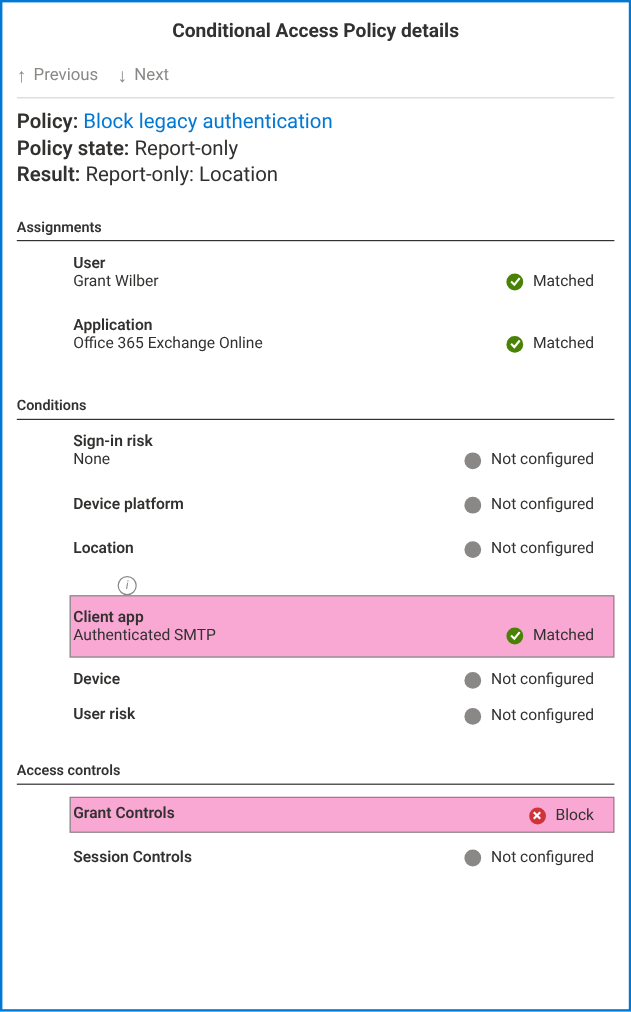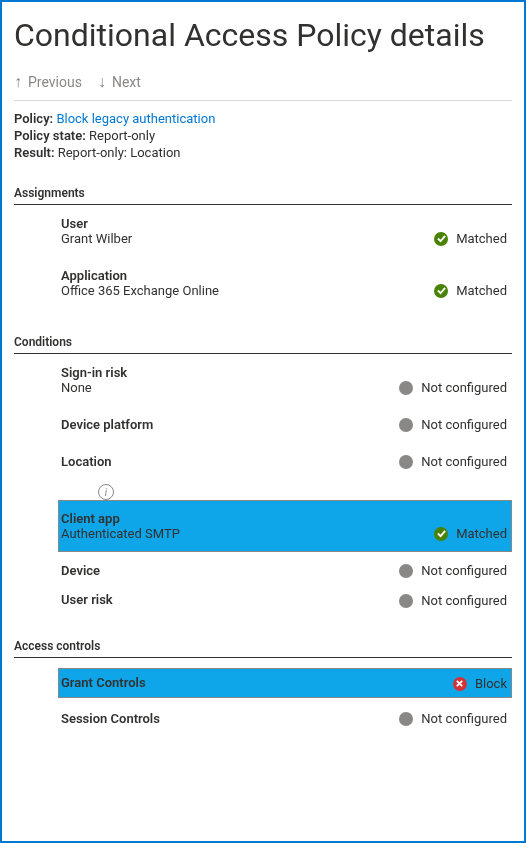--- a/index.html
+++ b/index.html
@@ -10,65 +10,66 @@
     color: #323130;
     background: #fff;
     width: 526px;
     height: 843px;
     border: 2px solid #0078d4;
     padding: 14px 12px 12px 12px;
     overflow: hidden;
   }
   h1 {
     margin: 0 0 20px 0;
-    font-size: 32px;
-    font-weight: 400;
+    font-size: 16px;
+    font-weight: 700;
     color: #323130;
+    text-align: center;
   }
   .nav-row {
     display: flex;
     gap: 16px;
     margin: 6px 0 10px 0;
     color: #8a8886;
     font-size: 14px;
   }
   .nav-btn {
     display: flex;
     align-items: center;
     gap: 6px;
     cursor: pointer;
     user-select: none;
   }
   .hr { border-top:1px solid #d6d6d6; margin:8px 0 10px 0; }
-  .meta-line { margin: 2px 0; font-size:13px; }
+  .meta-line { margin: 2px 0; font-size:17px; }
   .meta-line b { font-weight:600; }
   .link { color:#0078d4; cursor:pointer; }
   .section-title {
     font-weight:600;
     font-size:12px;
     margin-top:26px;
     padding-bottom:4px;
     border-bottom:1px solid #323130;
   }
   .row {
     position: relative;
     padding: 10px 6px 10px 2px;
     min-height: 36px;
     border:1px solid transparent;
     margin-left:44px;
   }
   .row.hi {
-    background:#0ea5e9;
+    background:#f9a8d4;
     border-color:#888;
   }
   .label { font-weight:600; font-size:13px; }
   .value { color:#323130; font-size:13px; }
   .status {
     position:absolute;
-    right:4px;
+    right:16px;
     bottom:10px;
     display:flex;
     align-items:center;
     gap:8px;
     font-size:13px;
   }
   .icon-circle {
     width:14px; height:14px; border-radius:50%;
     display:inline-flex; align-items:center; justify-content:center;
     flex:0 0 14px;

